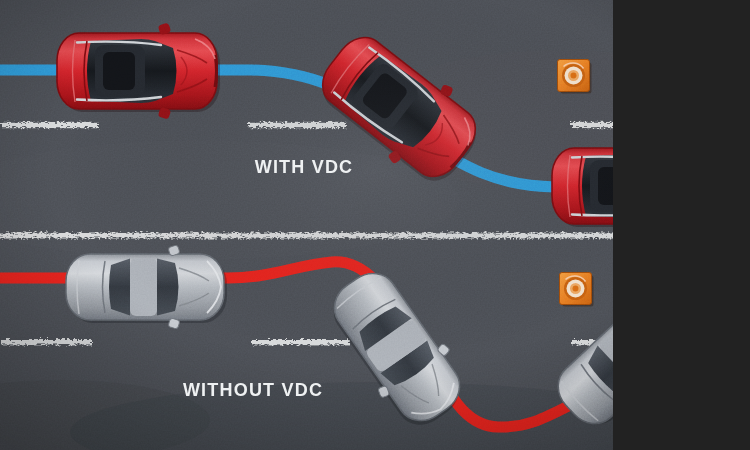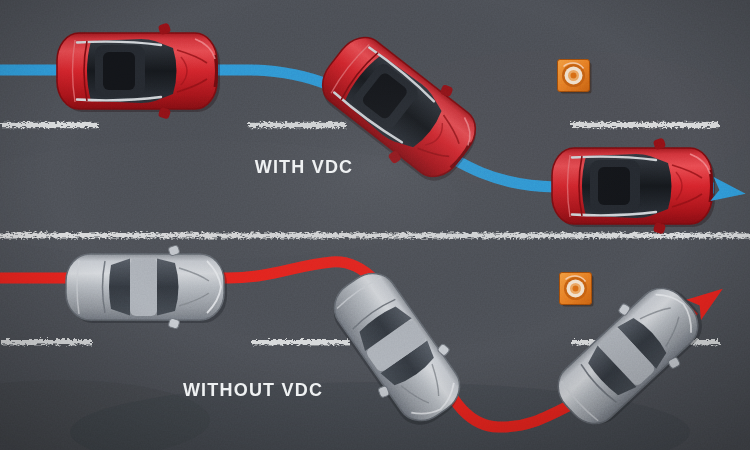--- a/index.html
+++ b/index.html
@@ -1,16 +1,16 @@
 <!DOCTYPE html>
 <html style="--c-road: #4a4d53; --c-lane_marking: #e4e5e6; --c-vdc_path: #2e97d8; --c-no_vdc_path: #e8221c; --c-vdc_car: #d4232a; --c-no_vdc_car: #b2b7bd; --c-obstacle: #e87a22; --c-label_text: #eff1f2;"><head>
 <meta charset="utf-8">
 <style>
   html,body{margin:0;padding:0;background:#222;}
-  .stage{position:relative;width:750px;height:450px;overflow:hidden;font-family:"Liberation Sans",sans-serif;}
+  .stage{position:relative;width:613px;height:450px;overflow:hidden;font-family:"Liberation Sans",sans-serif;}
   svg{display:block;}
   .road-base{fill:var(--c-road,#4a4d53);}
   .lane-dash{fill:var(--c-lane_marking,#e4e5e6);}
   .path-blue{fill:none;stroke:var(--c-vdc_path,#2e97d8);stroke-width:11;}
   .arrow-blue{fill:var(--c-vdc_path,#2e97d8);}
   .path-red{fill:none;stroke:var(--c-no_vdc_path,#e8221c);stroke-width:11;}
   .arrow-red{fill:var(--c-no_vdc_path,#e8221c);}
   .vdc-label{font-family:"Liberation Sans",sans-serif;font-weight:bold;font-size:18px;
              letter-spacing:1.2px;fill:#eff1f2;text-anchor:middle;}
   .grain{mix-blend-mode:overlay;}

